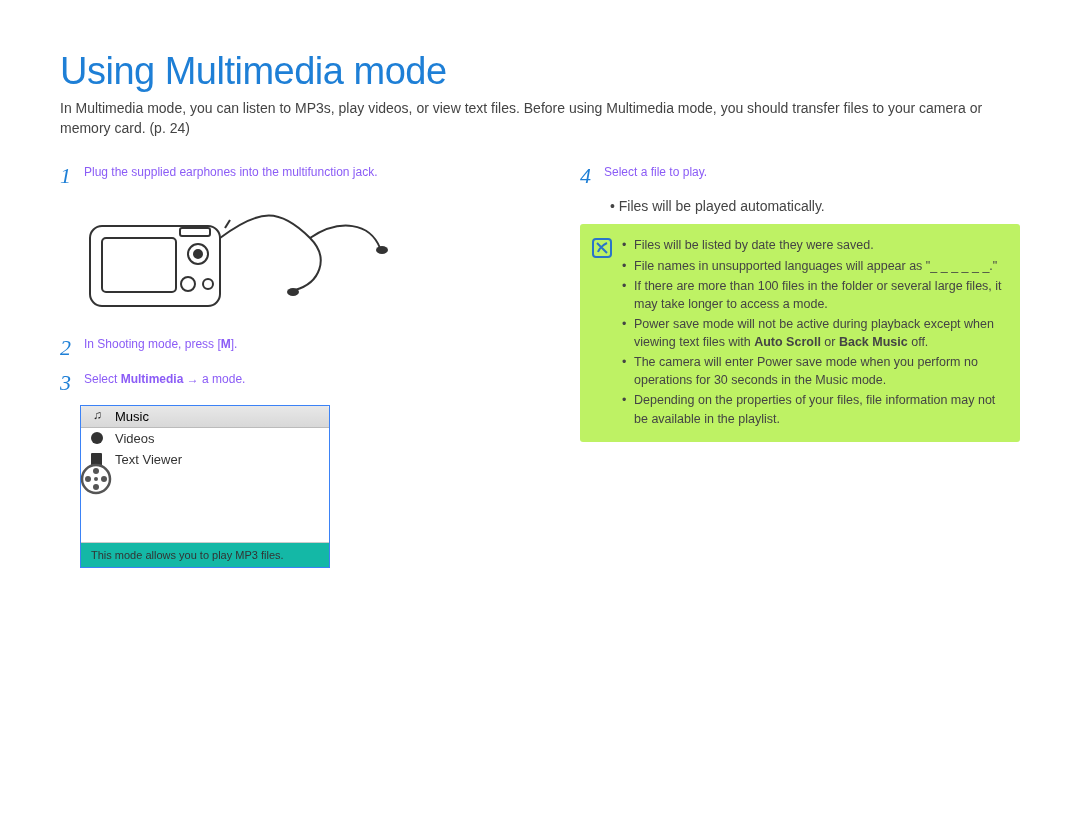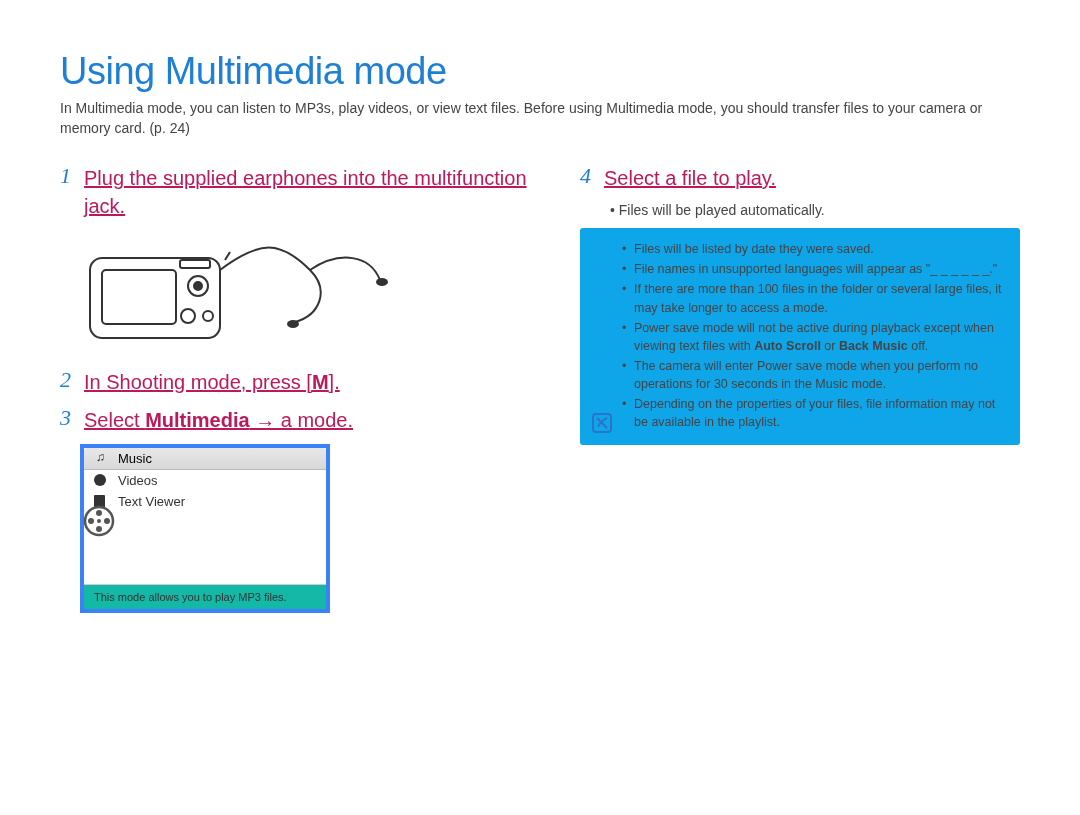--- a/index.html
+++ b/index.html
@@ -6,37 +6,37 @@
   html, body { width: 1080px; height: 815px; background: #fff; font-family: Arial, Helvetica, sans-serif; color: #333; }
   .page { padding: 50px 60px 0 60px; position: relative; height: 100%; }
   .title { color: #1e7fd6; font-size: 38px; font-weight: 400; letter-spacing: -0.5px; margin-bottom: 6px; }
   .intro { font-size: 14px; color: #444; line-height: 1.4; margin-bottom: 26px; max-width: 960px; }
   .cols { display: flex; gap: 40px; }
   .col { flex: 1; }
   .col-left { flex: 0 0 480px; }
   .col-right { flex: 1; }
   .step { display: flex; align-items: flex-start; margin-bottom: 10px; }
   .step-num { color: #1e7fd6; font-style: italic; font-size: 22px; font-family: Georgia, 'Times New Roman', serif; width: 24px; flex-shrink: 0; line-height: 1.1; }
-  .step-text { font-size: 20px; color: #be185d; line-height: 1.4; text-decoration: underline; }
+  .step-text { font-size: 12px; color: #8b5cf6; line-height: 1.4; }
   .step-text b { font-weight: bold; }
   .camera-illus { width: 320px; height: 120px; margin: 6px 0 18px 20px; }
   .camera-illus svg { width: 100%; height: 100%; }
-  .menu-box { width: 250px; margin: 8px 0 8px 20px; border: 4px solid #3b82f6; background: #fff; position: relative; }
+  .menu-box { width: 250px; margin: 8px 0 8px 20px; border: 1px solid #3b82f6; background: #fff; position: relative; }
   .menu-top { background: linear-gradient(#e8e8e8, #d8d8d8); padding: 3px 10px 3px 34px; font-size: 13px; color: #000; border-bottom: 1px solid #bbb; border-radius: 2px 2px 0 0; position: relative; }
   .menu-top::before { content: "♫"; position: absolute; left: 12px; top: 2px; font-size: 12px; color: #222; }
   .menu-row { padding: 3px 10px 3px 34px; font-size: 13px; color: #333; position: relative; background: #fff; }
   .menu-row.videos::before { content: ""; position: absolute; left: 10px; top: 4px; width: 12px; height: 12px; border-radius: 50%; background: #333; }
   .menu-row.textv::before { content: ""; position: absolute; left: 10px; top: 4px; width: 11px; height: 13px; background: #333; border-radius: 1px; }
   .menu-big-icon { position: absolute; left: -2px; top: 56px; width: 34px; height: 34px; }
   .menu-big-icon svg { width: 100%; height: 100%; }
   .menu-spacer { height: 72px; background: #fff; }
   .menu-caption { background: #14b8a6; border-top: 1px solid #ccc; font-size: 11px; color: #333; padding: 6px 10px; }
   .sub-bullet { margin: 4px 0 10px 30px; font-size: 14px; color: #444; }
   .sub-bullet::before { content: "• "; }
-  .note-box { background: #0ea5e9; border-radius: 3px; padding: 12px 14px 12px 12px; display: flex; gap: 10px; align-items: flex-end; margin-top: 6px; }
+  .note-box { background: #bef264; border-radius: 3px; padding: 12px 14px 12px 12px; display: flex; gap: 10px; align-items: flex-start; margin-top: 6px; }
   .note-icon { width: 20px; height: 20px; flex-shrink: 0; margin-top: 2px; }
   .note-icon svg { width: 100%; height: 100%; }
   .note-list { font-size: 12.5px; color: #444; line-height: 1.45; }
   .note-list li { list-style: none; position: relative; padding-left: 12px; margin-bottom: 2px; }
   .note-list li::before { content: "•"; position: absolute; left: 0; top: 0; }
   .note-list b { font-weight: bold; }
   .footer { position: absolute; bottom: 24px; left: 0; right: 0; text-align: center; font-size: 13px; color: #555; }
   .footer .pg { color: #333; }
 </style>
 </head>

